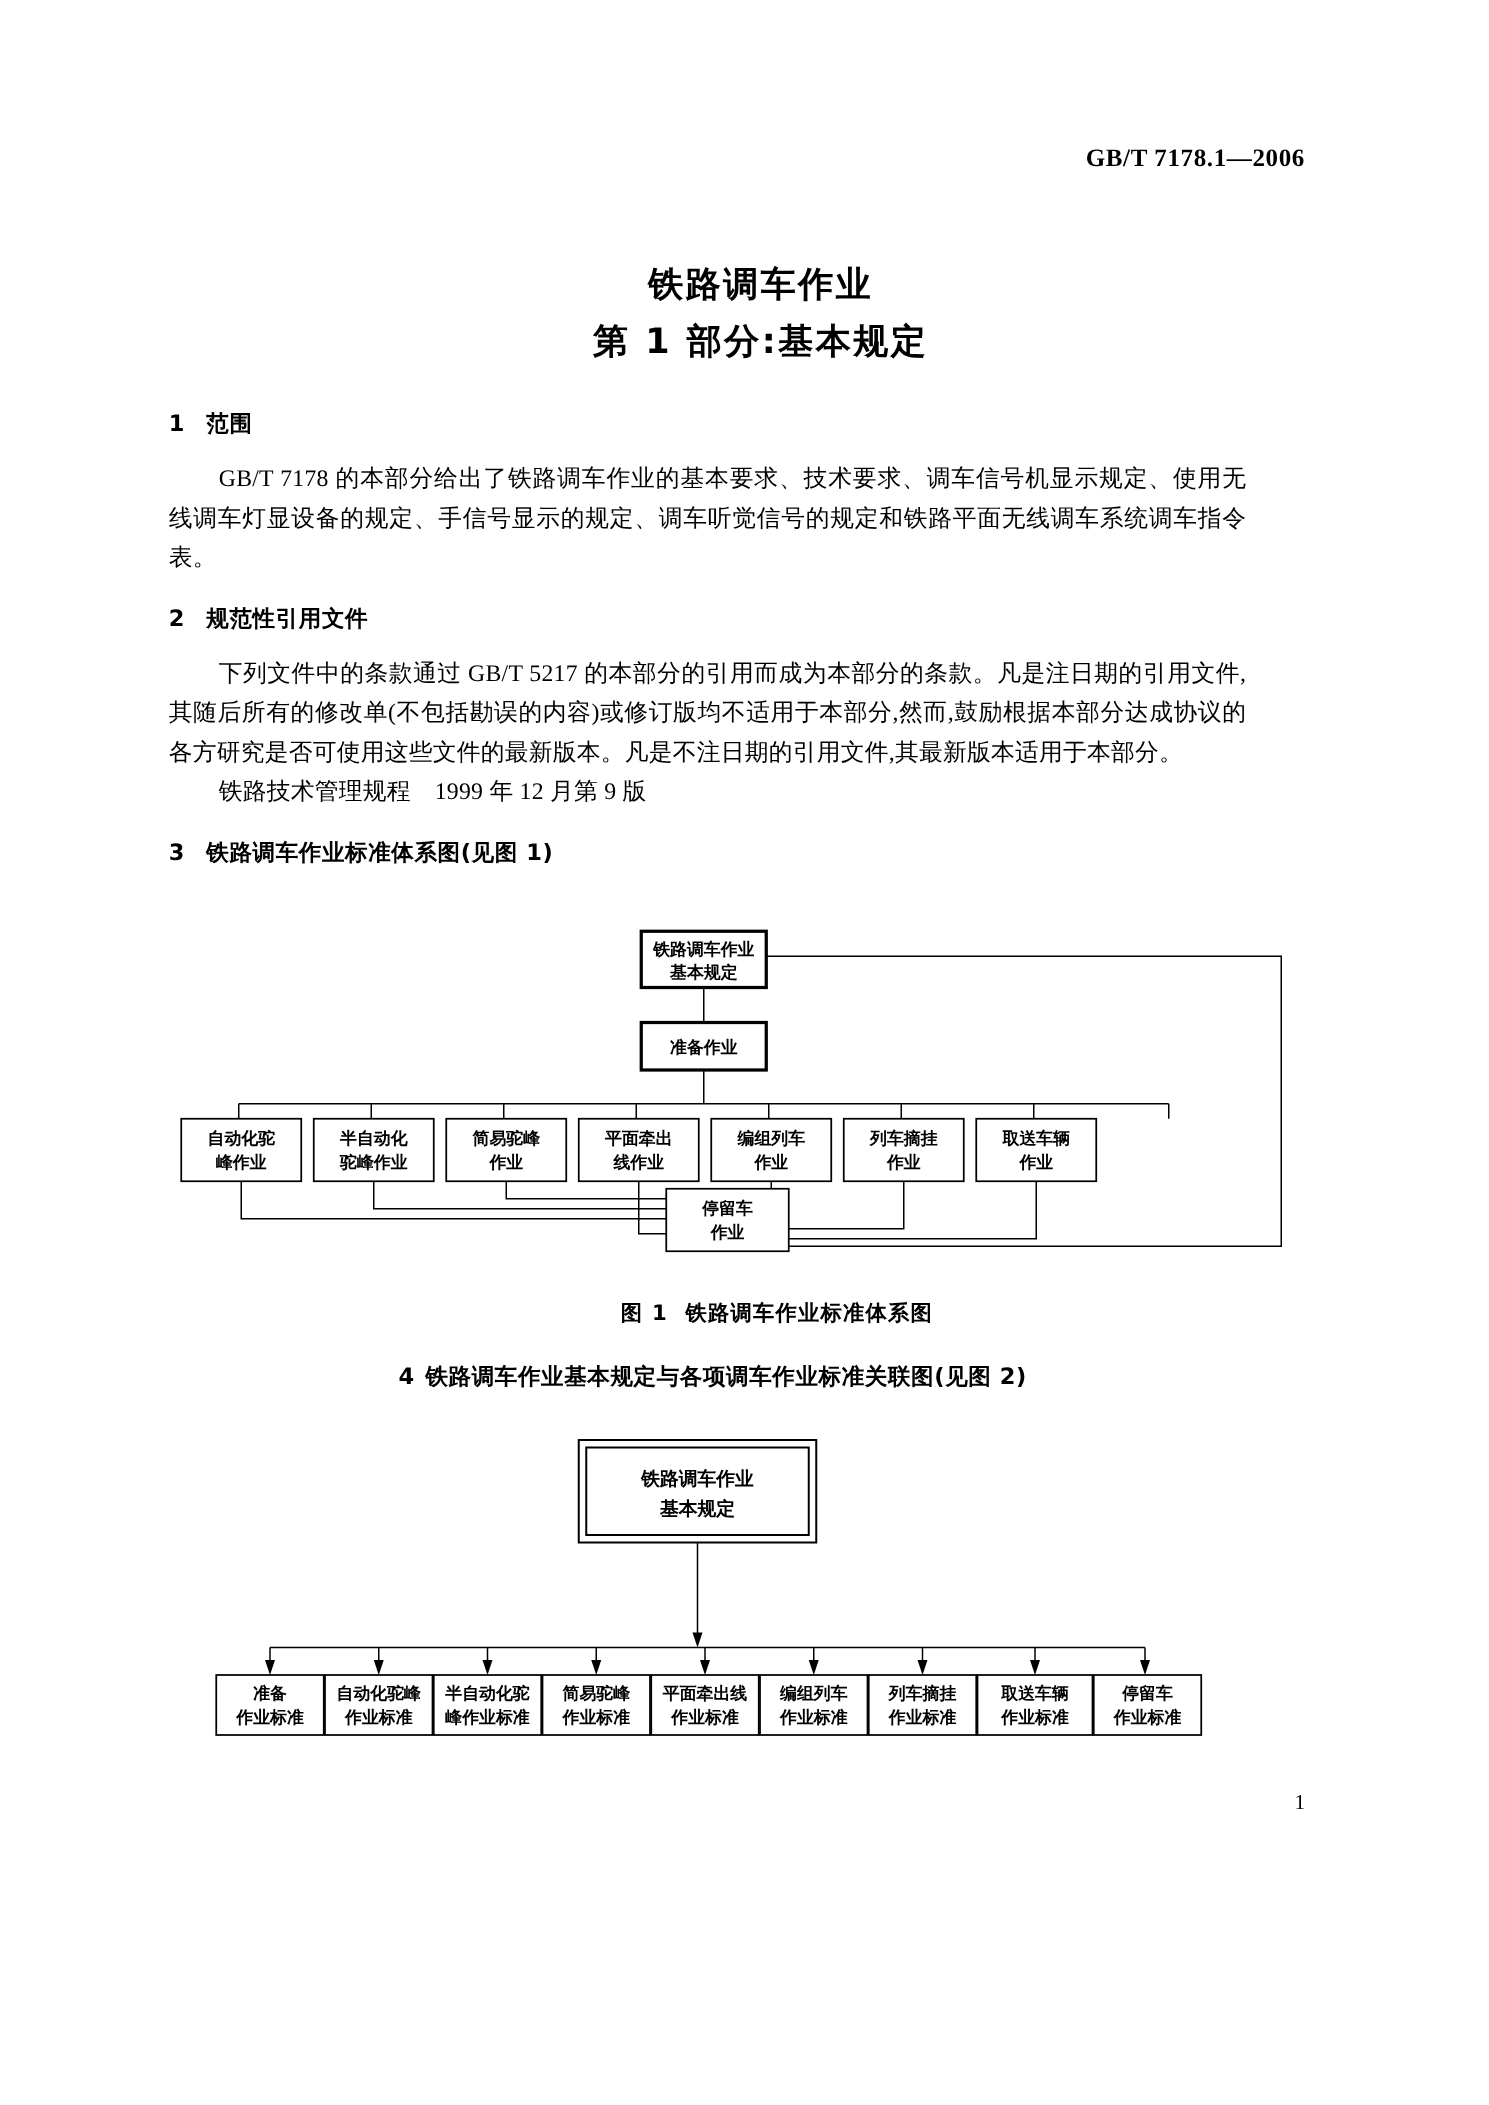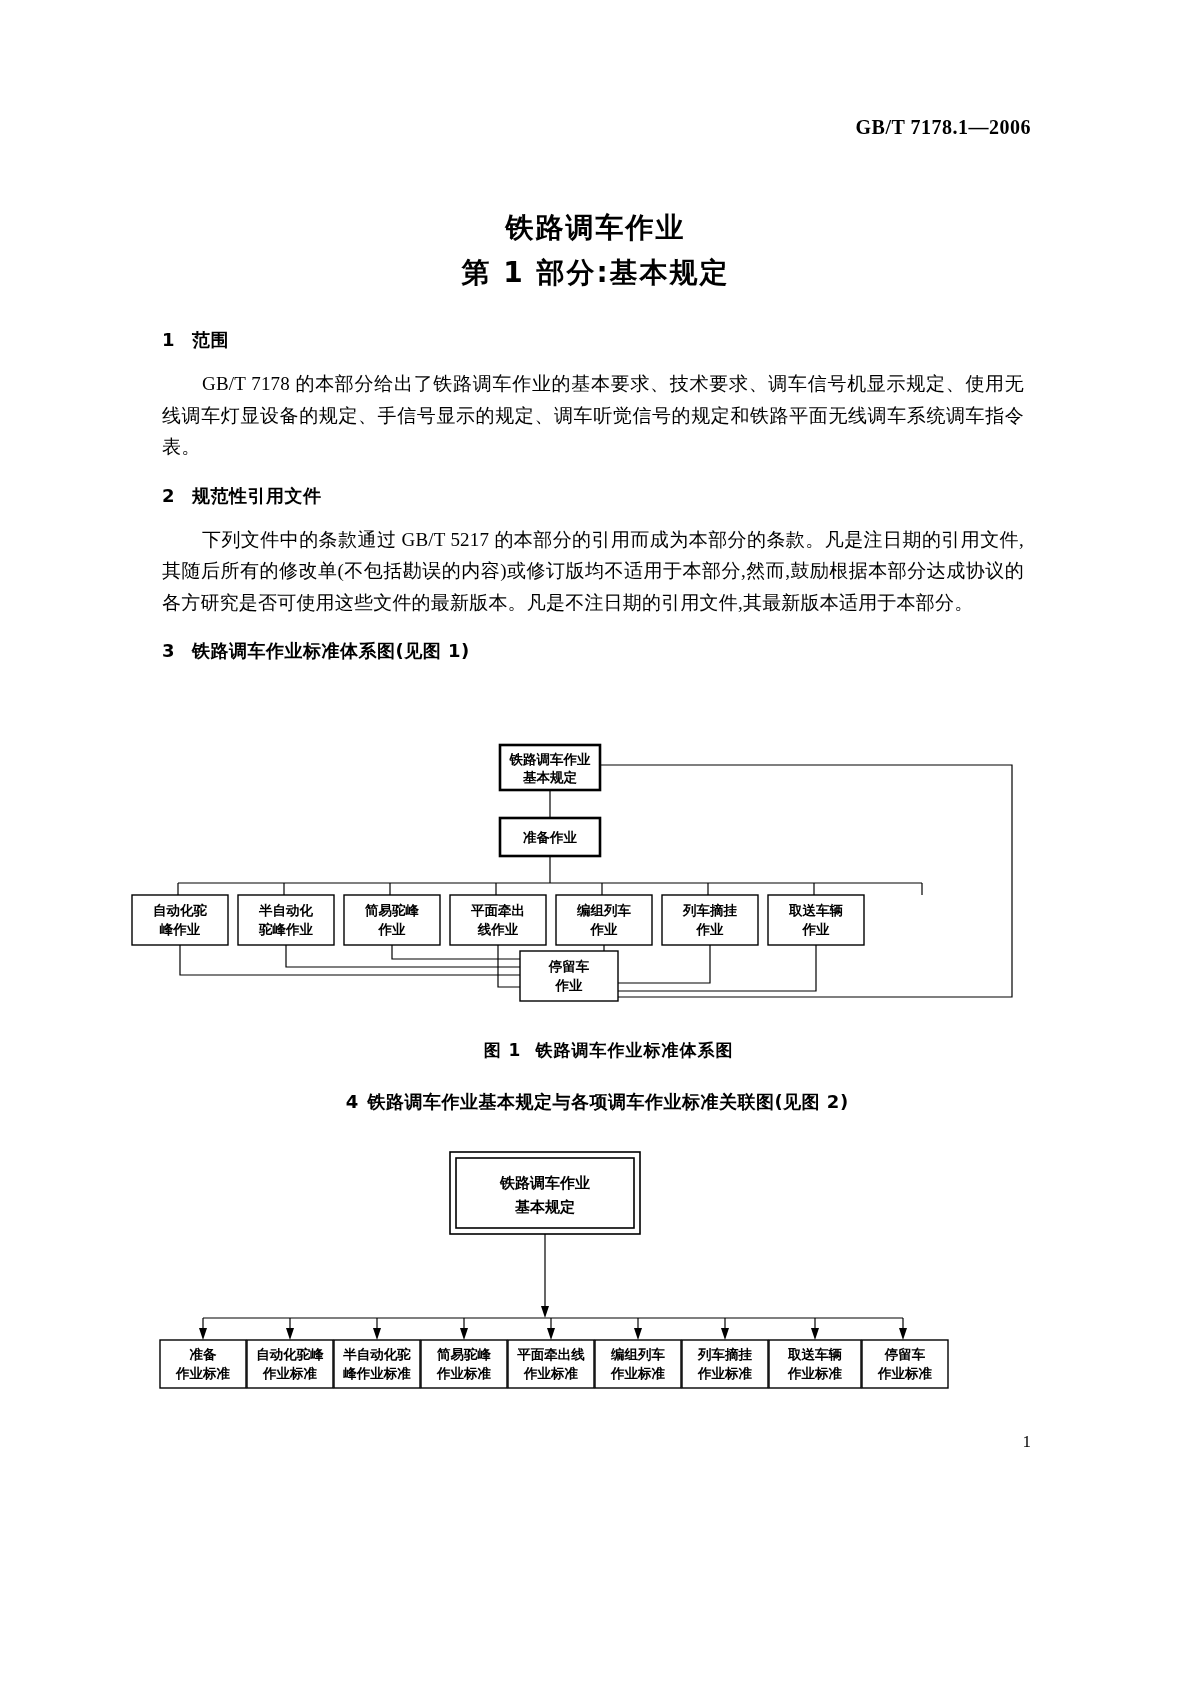--- a/index.html
+++ b/index.html
@@ -10,21 +10,21 @@
   body {
     width: 1191px;
     height: 1684px;
     position: relative;
     font-family: "Liberation Serif", "DejaVu Serif", serif;
     color: #000000;
     overflow: hidden;
   }
   .page {
     position: absolute;
-    left: 0; top: 0;
+    left: 13px; top: 0;
     width: 1143px;
     height: 1684px;
   }
 
   
   .doc-header {
     position: absolute;
     top: 116px;
     right: 112px;
     font-family: "Liberation Serif", "DejaVu Serif", serif;
@@ -49,21 +49,20 @@
     letter-spacing: 2px;
     line-height: 45px;
   }
 
   
   .content {
     position: absolute;
     left: 122px;
     top: 325px;
     width: 862px;
-    margin-left: 40px;
   }
   .sec-head {
     font-family: "DejaVu Sans", "Liberation Sans", sans-serif;
     font-size: 18px;
     font-weight: bold;
     margin: 0;
     padding: 0;
     line-height: 30px;
     letter-spacing: 0.5px;
   }
@@ -163,20 +162,21 @@
     <div class="gap-sm"></div>
     <p class="para">GB/T 7178 的本部分给出了铁路调车作业的基本要求、技术要求、调车信号机显示规定、使用无线调车灯显设备的规定、手信号显示的规定、调车听觉信号的规定和铁路平面无线调车系统调车指令表。</p>
 
     <div class="gap-md"></div>
 
     <div class="sec-head">
       <span class="num">2</span><span>规范性引用文件</span>
     </div>
     <div class="gap-sm"></div>
     <p class="para">下列文件中的条款通过 GB/T 5217 的本部分的引用而成为本部分的条款。凡是注日期的引用文件,其随后所有的修改单(不包括勘误的内容)或修订版均不适用于本部分,然而,鼓励根据本部分达成协议的各方研究是否可使用这些文件的最新版本。凡是不注日期的引用文件,其最新版本适用于本部分。</p>
+    <p class="para">铁路技术管理规程　1999 年 12 月第 9 版</p>
 
     <div class="gap-md"></div>
 
     <div class="sec-head">
       <span class="num">3</span><span>铁路调车作业标准体系图(见图 1)</span>
     </div>
 
   </div>
 
   <div class="figure" style="top:735px;">

